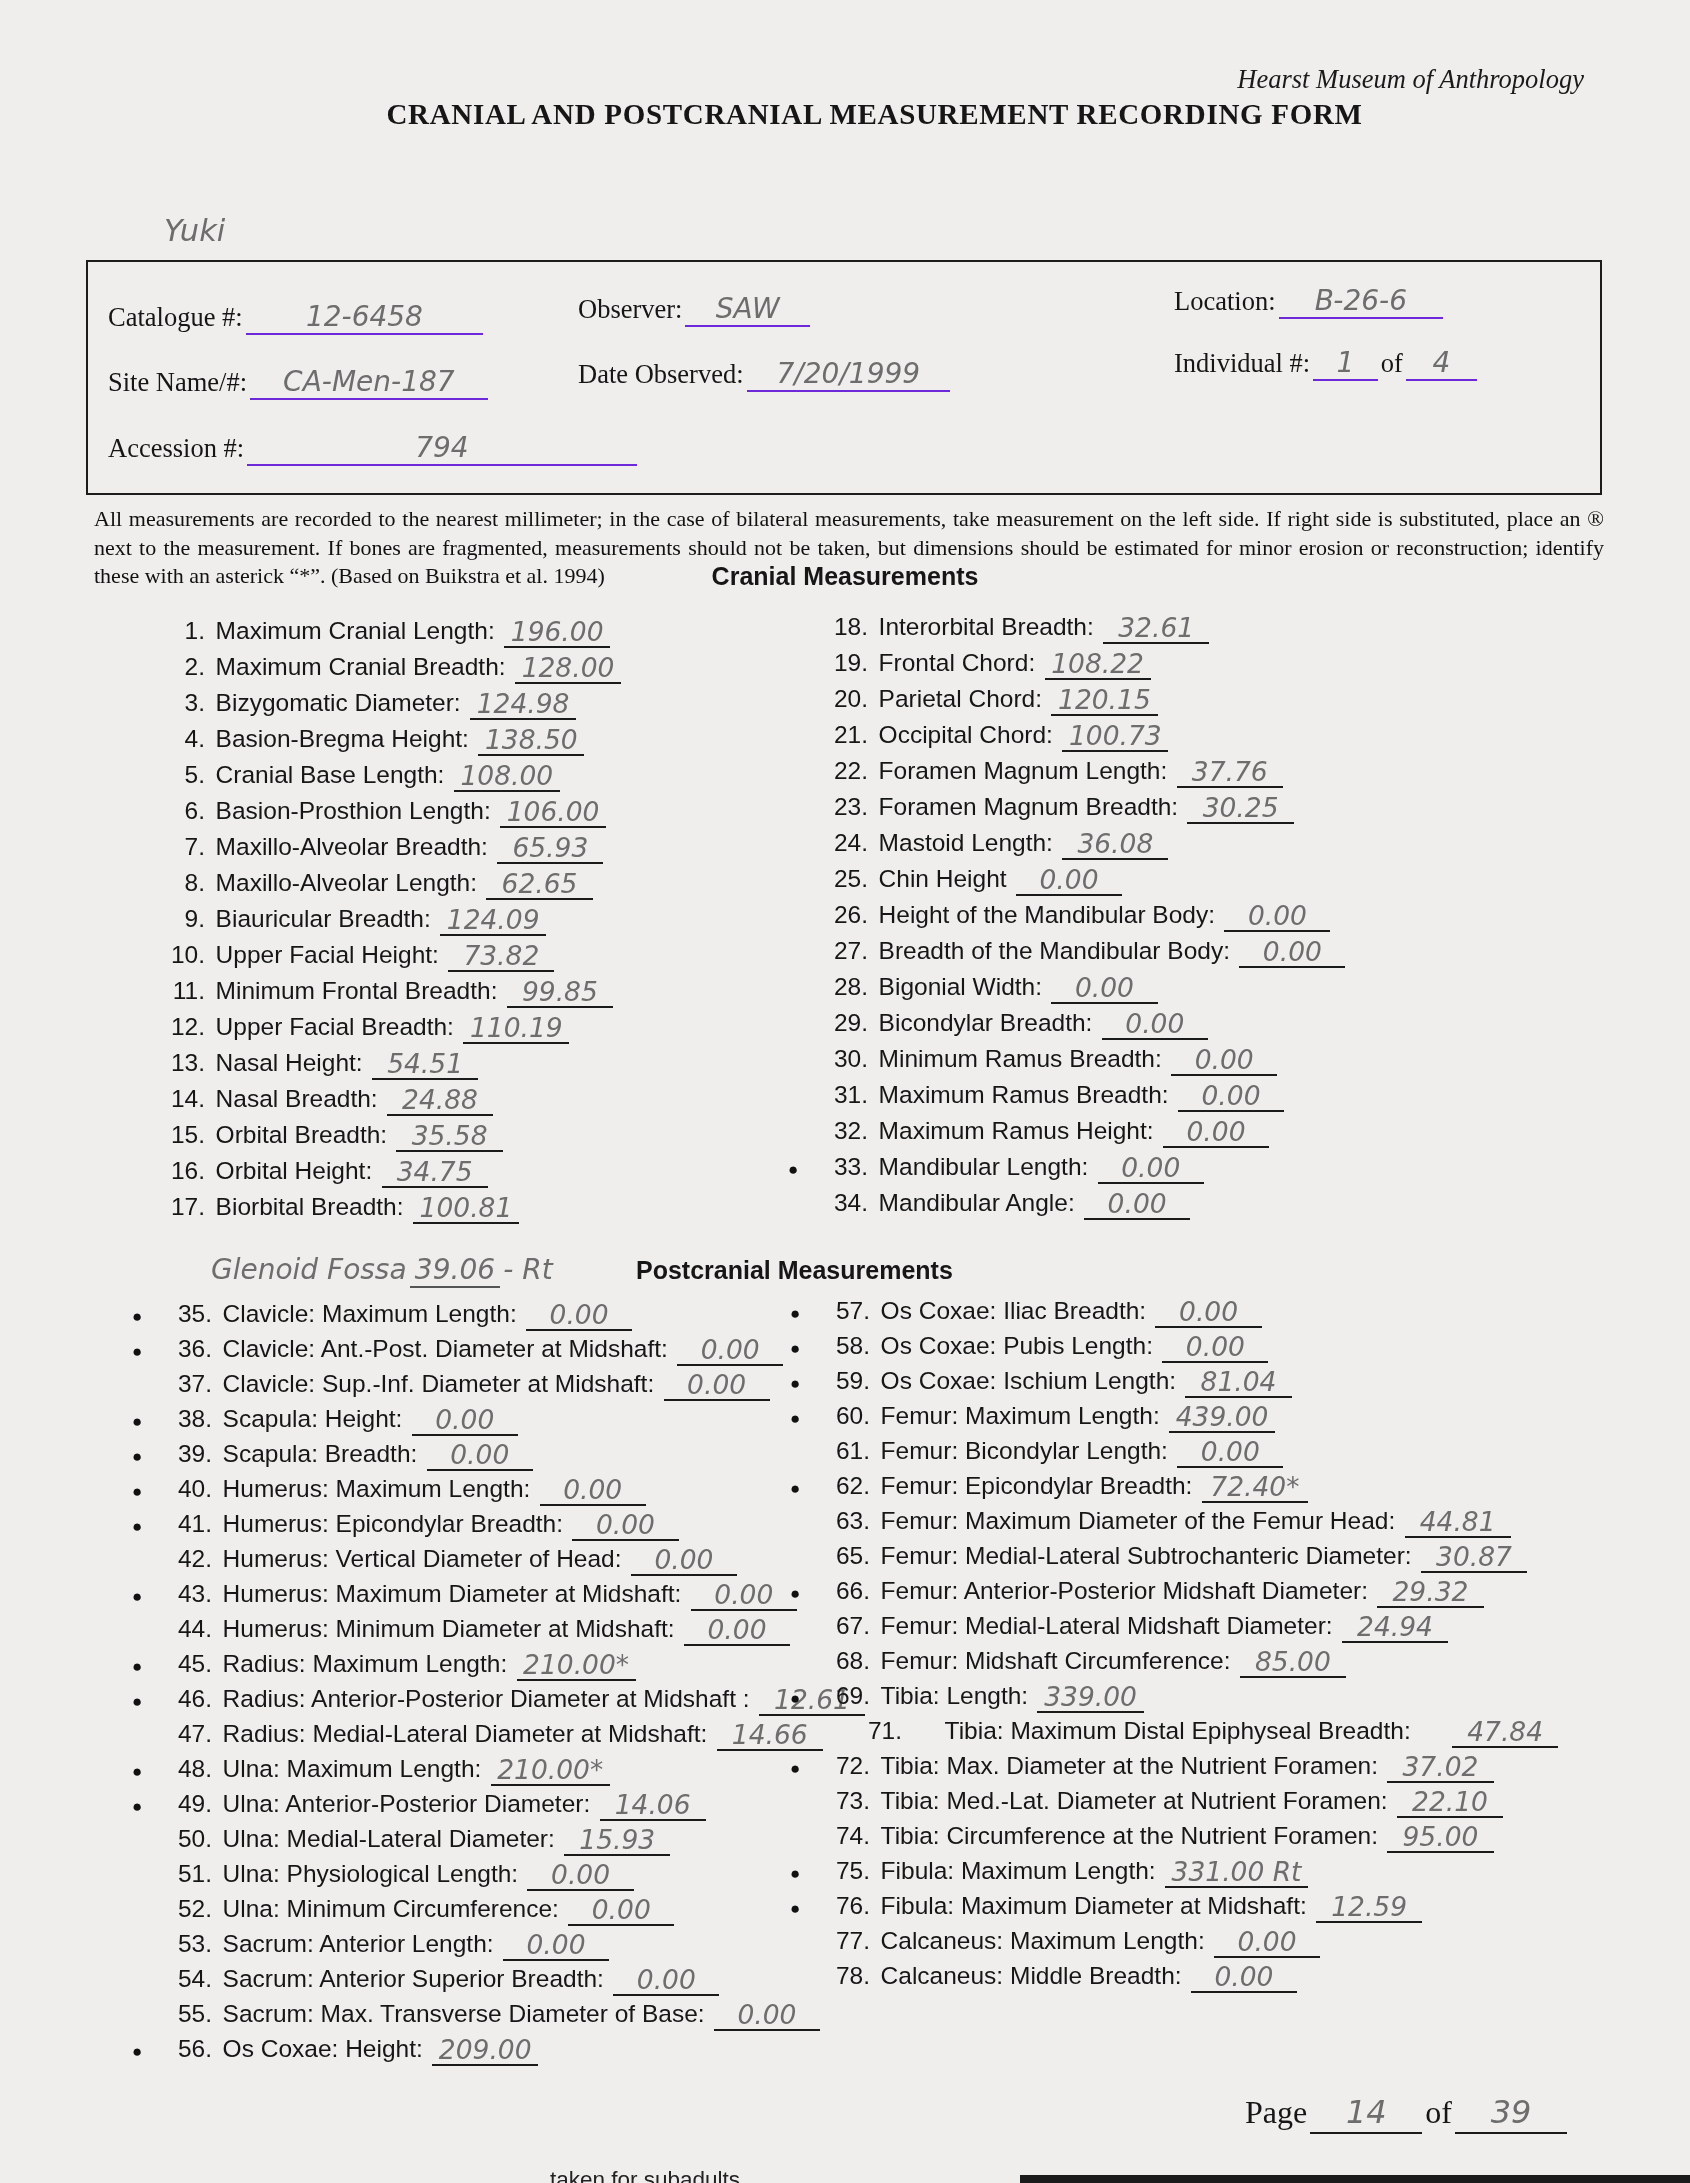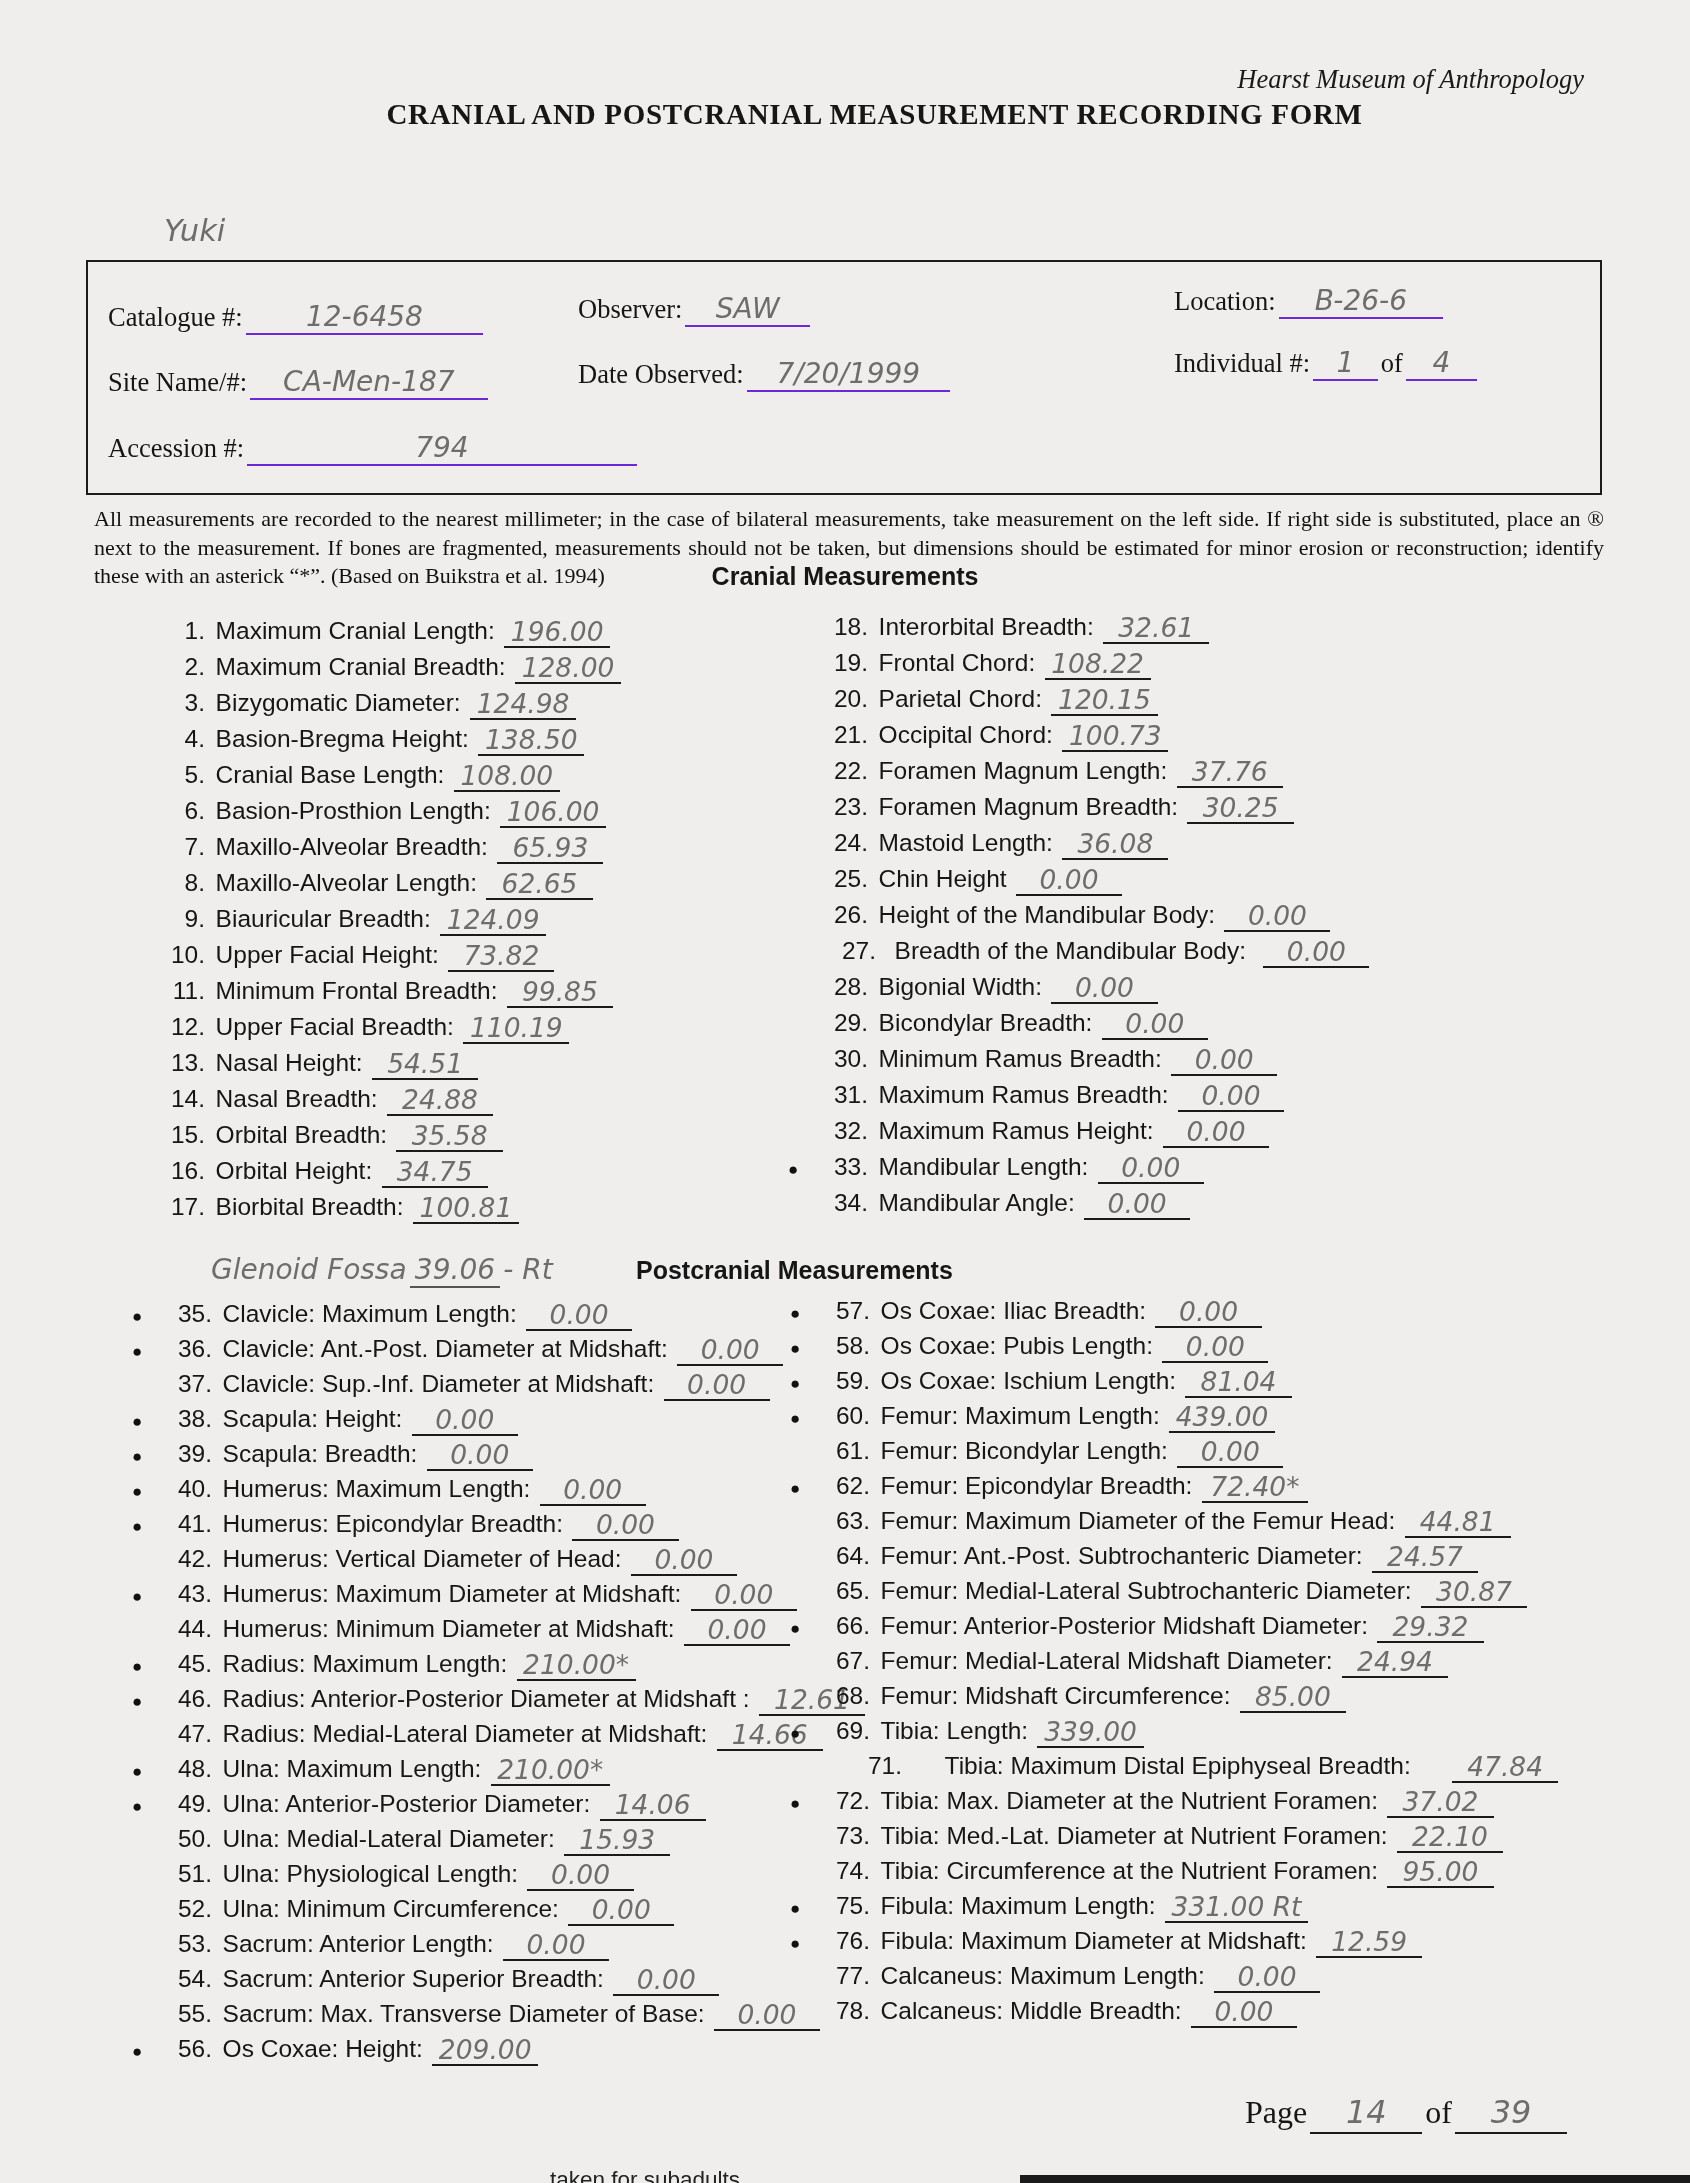--- a/index.html
+++ b/index.html
@@ -230,21 +230,21 @@
         <span class="num printed">25.</span>
         <span class="mlabel printed">Chin Height</span>
         <span class="val hand">0.00</span>
       </div>
       <div class="mrow" style="height: 36px;">
         <span class="bullet hidden">●</span>
         <span class="num printed">26.</span>
         <span class="mlabel printed">Height of the Mandibular Body:</span>
         <span class="val hand">0.00</span>
       </div>
-      <div class="mrow" style="height: 36px; gap: 8px;">
+      <div class="mrow" style="height: 36px;">
         <span class="bullet hidden">●</span>
         <span class="num printed">27.</span>
         <span class="mlabel printed">Breadth of the Mandibular Body:</span>
         <span class="val hand">0.00</span>
       </div>
       <div class="mrow" style="height: 36px;">
         <span class="bullet hidden">●</span>
         <span class="num printed">28.</span>
         <span class="mlabel printed">Bigonial Width:</span>
         <span class="val hand">0.00</span>
@@ -462,26 +462,20 @@
         <span class="bullet">●</span>
         <span class="num printed">62.</span>
         <span class="mlabel printed">Femur: Epicondylar Breadth:</span>
         <span class="val hand">72.40*</span>
       </div>
       <div class="mrow" style="height: 35px;">
         <span class="bullet hidden">●</span>
         <span class="num printed">63.</span>
         <span class="mlabel printed">Femur: Maximum Diameter of the Femur Head:</span>
         <span class="val hand">44.81</span>
-      </div>
-      <div class="mrow" style="height: 35px;">
-        <span class="bullet hidden">●</span>
-        <span class="num printed">64.</span>
-        <span class="mlabel printed">Femur: Ant.-Post. Subtrochanteric Diameter:</span>
-        <span class="val hand">24.57</span>
       </div>
       <div class="mrow" style="height: 35px;">
         <span class="bullet hidden">●</span>
         <span class="num printed">65.</span>
         <span class="mlabel printed">Femur: Medial-Lateral Subtrochanteric Diameter:</span>
         <span class="val hand">30.87</span>
       </div>
       <div class="mrow" style="height: 35px;">
         <span class="bullet">●</span>
         <span class="num printed">66.</span>

